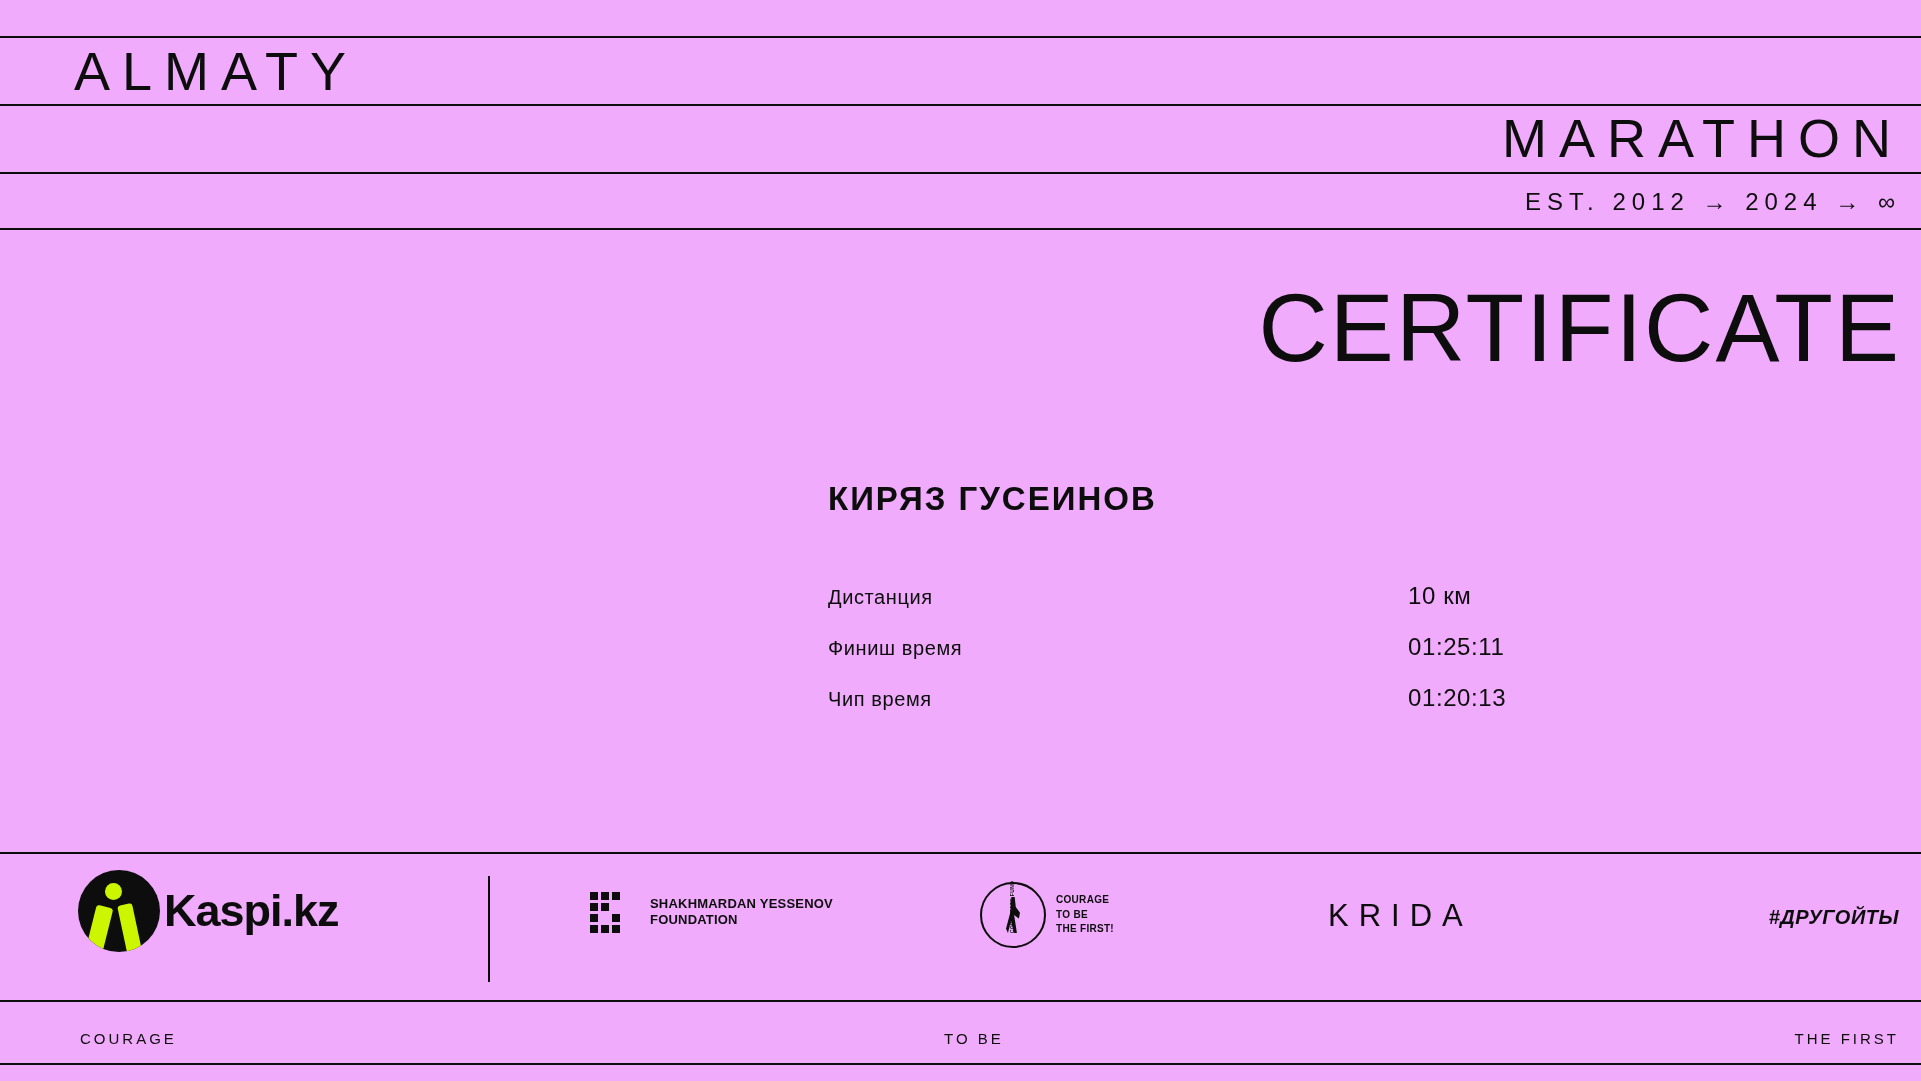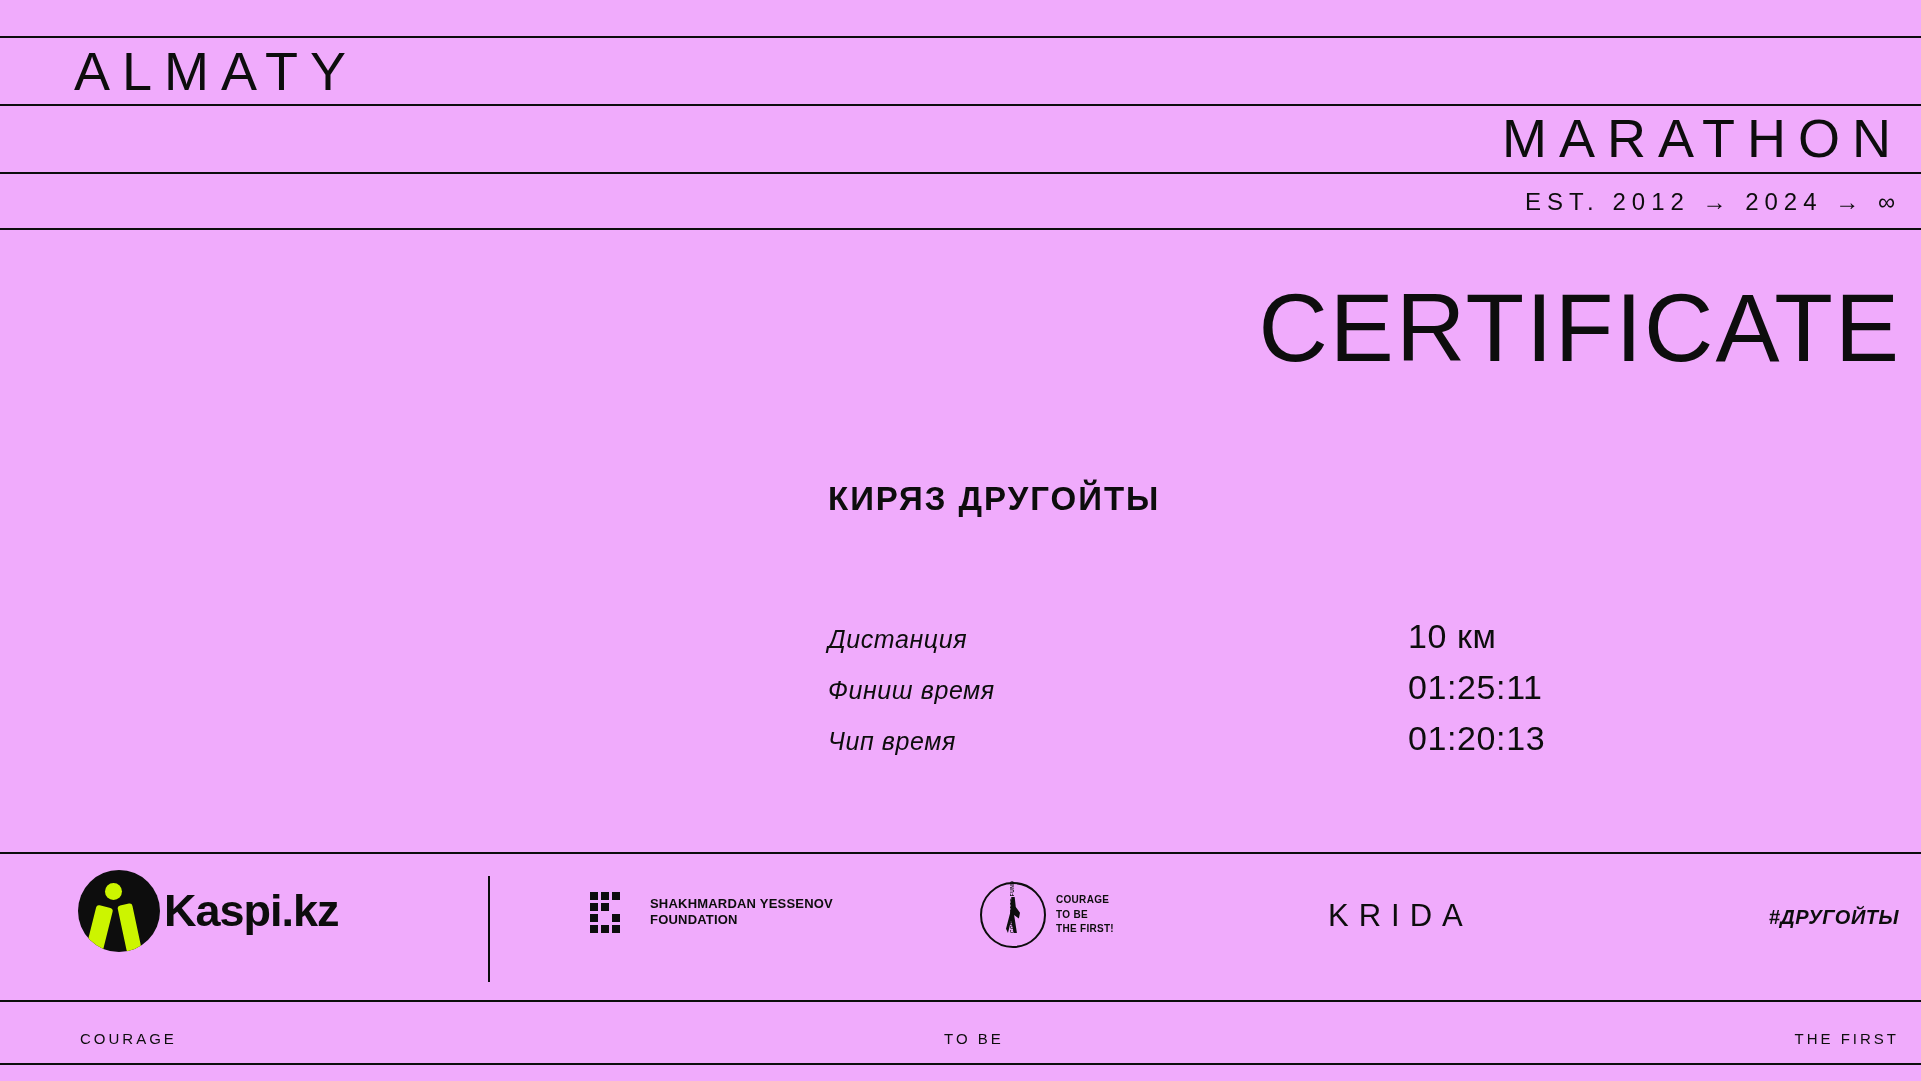--- a/index.html
+++ b/index.html
@@ -108,30 +108,28 @@
     left: 828px;
     width: 740px;
   }
   .res-row {
     display: flex;
     align-items: baseline;
     height: 51px;
   }
   .res-label {
     width: 580px;
-    font-size: 25px;
+    font-size: 20px;
     letter-spacing: 0.6px;
     white-space: nowrap;
-    font-style: italic;
   }
   .res-value {
-    font-size: 34px;
+    font-size: 24px;
     letter-spacing: 0.6px;
     white-space: nowrap;
-    margin-top: 35px;
   }
 
   
   .sponsors {
     position: absolute;
     top: 854px;
     left: 0;
     width: 1921px;
     height: 146px;
     display: flex;
@@ -316,21 +314,21 @@
   <div class="rule r5"></div>
   <div class="rule r6"></div>
   <div class="rule r7"></div>
 
   <div class="wm-almaty">ALMATY</div>
   <div class="wm-marathon">MARATHON</div>
   <div class="wm-est">EST. 2012 → 2024 → ∞</div>
 
   <div class="title">CERTIFICATE</div>
 
-  <div class="athlete">КИРЯЗ ДРУГОЙТЫ</div>
+  <div class="athlete">КИРЯЗ ГУСЕИНОВ</div>
 
   <div class="results">
     <div class="res-row">
       <div class="res-label">Дистанция</div>
       <div class="res-value">10 км</div>
     </div>
     <div class="res-row">
       <div class="res-label">Финиш время</div>
       <div class="res-value">01:25:11</div>
     </div>

